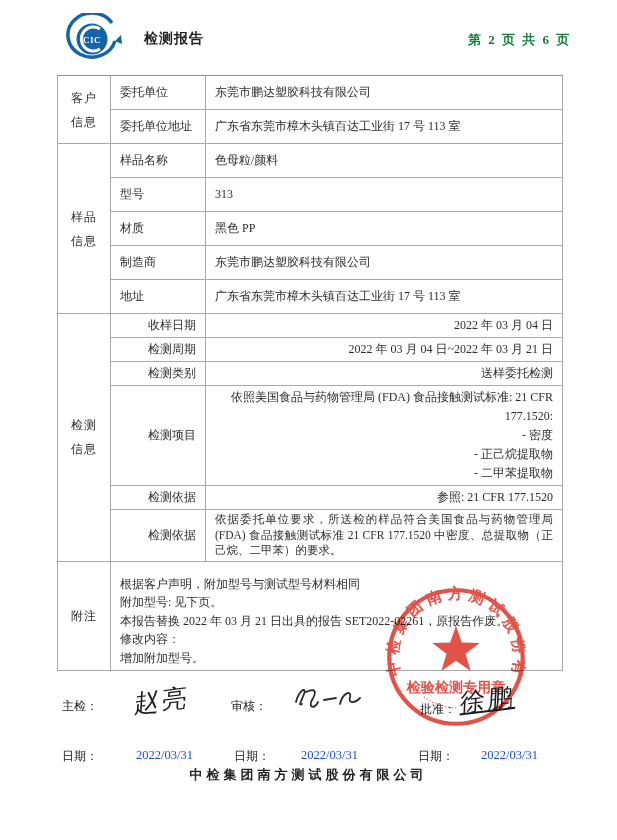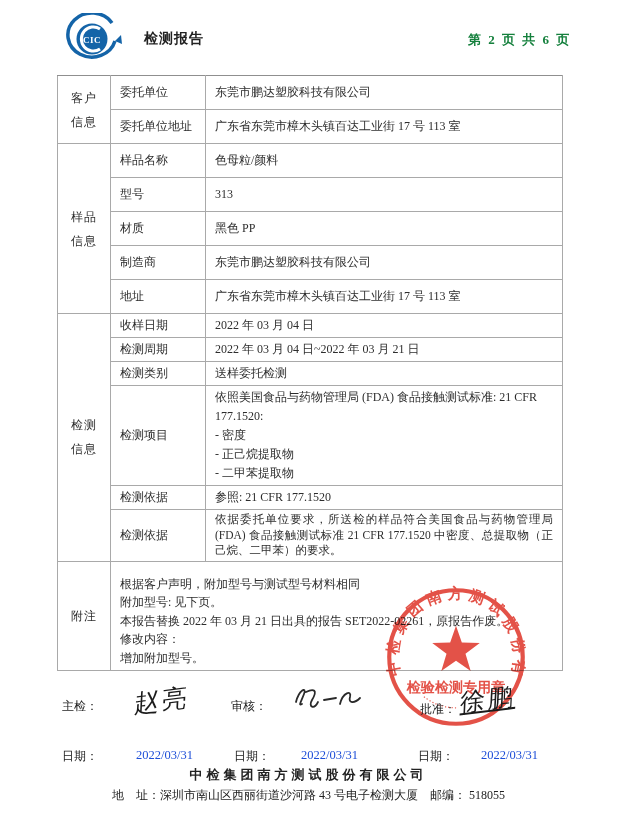--- a/index.html
+++ b/index.html
@@ -48,21 +48,21 @@
     text-align: center;
     padding: 0 13px;
     word-break: break-all;
     line-height: 24px;
     letter-spacing: 1px;
   }
   td.lbl { padding: 4px 9px; }
   td.val { padding: 4px 9px; white-space: pre-line; line-height: 19px; }
   tr.sec-0 td.lbl, tr.sec-0 td.val,
   tr.sec-1 td.lbl, tr.sec-1 td.val { padding-top: 7px; padding-bottom: 7px; }
-  tr.sec-2 td.lbl, tr.sec-2 td.val { padding-top: 2px; padding-bottom: 2px; }
+  tr.sec-2 td.lbl, tr.sec-2 td.val { padding-top: 2px; padding-bottom: 2px; text-align: right; }
   tr.concl td.val { line-height: 15.5px; font-size: 11.5px; text-align: justify; }
   tr.sec-3 td.val { line-height: 18.5px; padding-top: 13px; padding-bottom: 3px; }
 
   
   .stamp {
     position: absolute; left: 383px; top: 583px;
     width: 146px; height: 148px;
     opacity: 0.88;
     mix-blend-mode: multiply;
     pointer-events: none;
@@ -214,15 +214,14 @@
   <div class="sig-name sig-underline" style="left:460px; top:683px;">徐鹏</div>
 
   <div class="date-label" style="left:62px; top:748px;">日期：</div>
   <div class="date-value" style="left:136px; top:748px;">2022/03/31</div>
   <div class="date-label" style="left:234px; top:748px;">日期：</div>
   <div class="date-value" style="left:301px; top:748px;">2022/03/31</div>
   <div class="date-label" style="left:418px; top:748px;">日期：</div>
   <div class="date-value" style="left:481px; top:748px;">2022/03/31</div>
 
   <div class="ftr ftr-company">中检集团南方测试股份有限公司</div>
-  <div class="ftr ftr-address">地　址：深圳市南山区西丽街道沙河路 43 号电子检测大厦　邮编： 518055</div>
 
 </div>
 
 </body></html>

